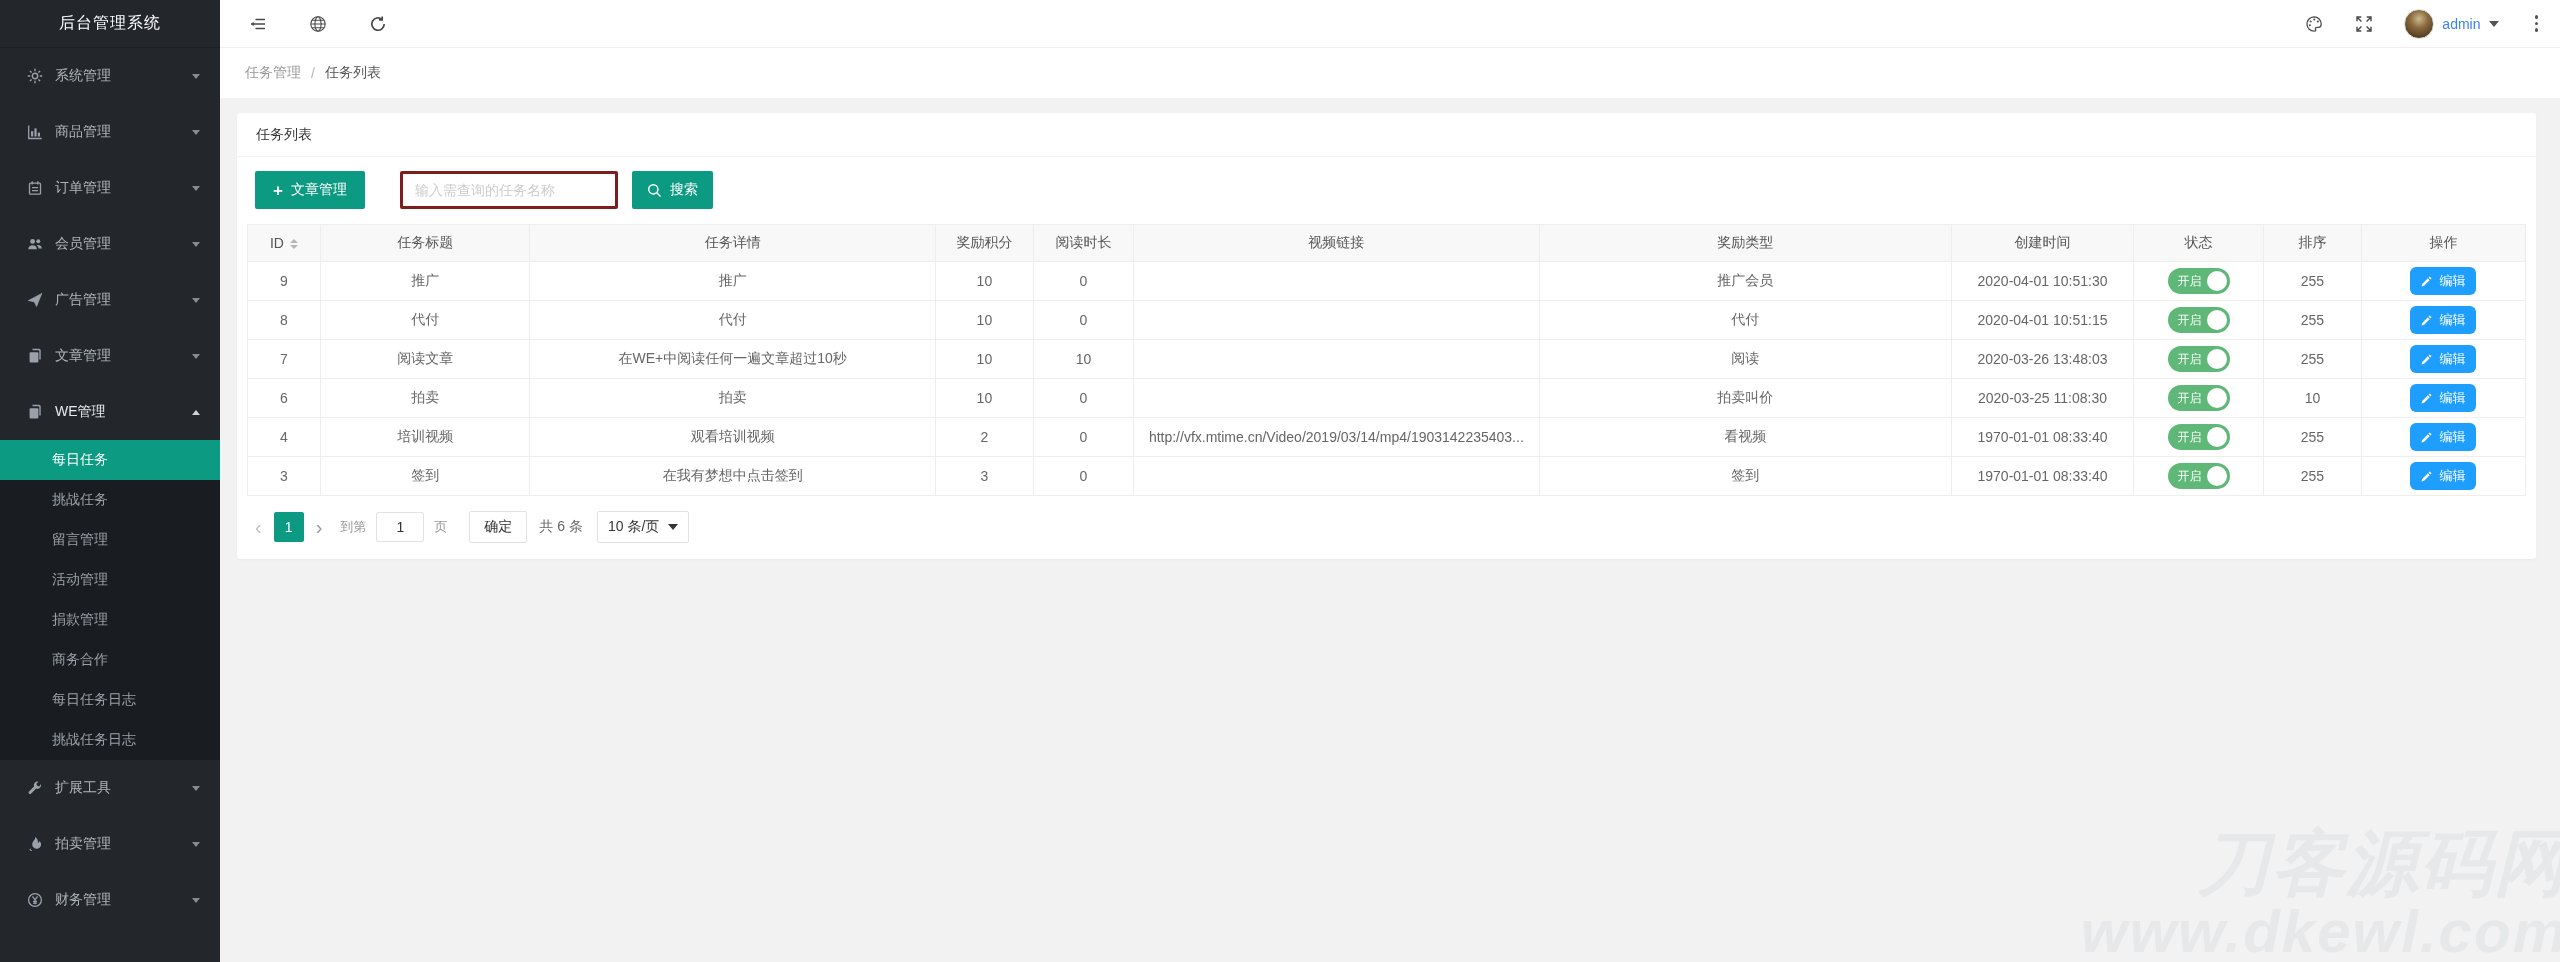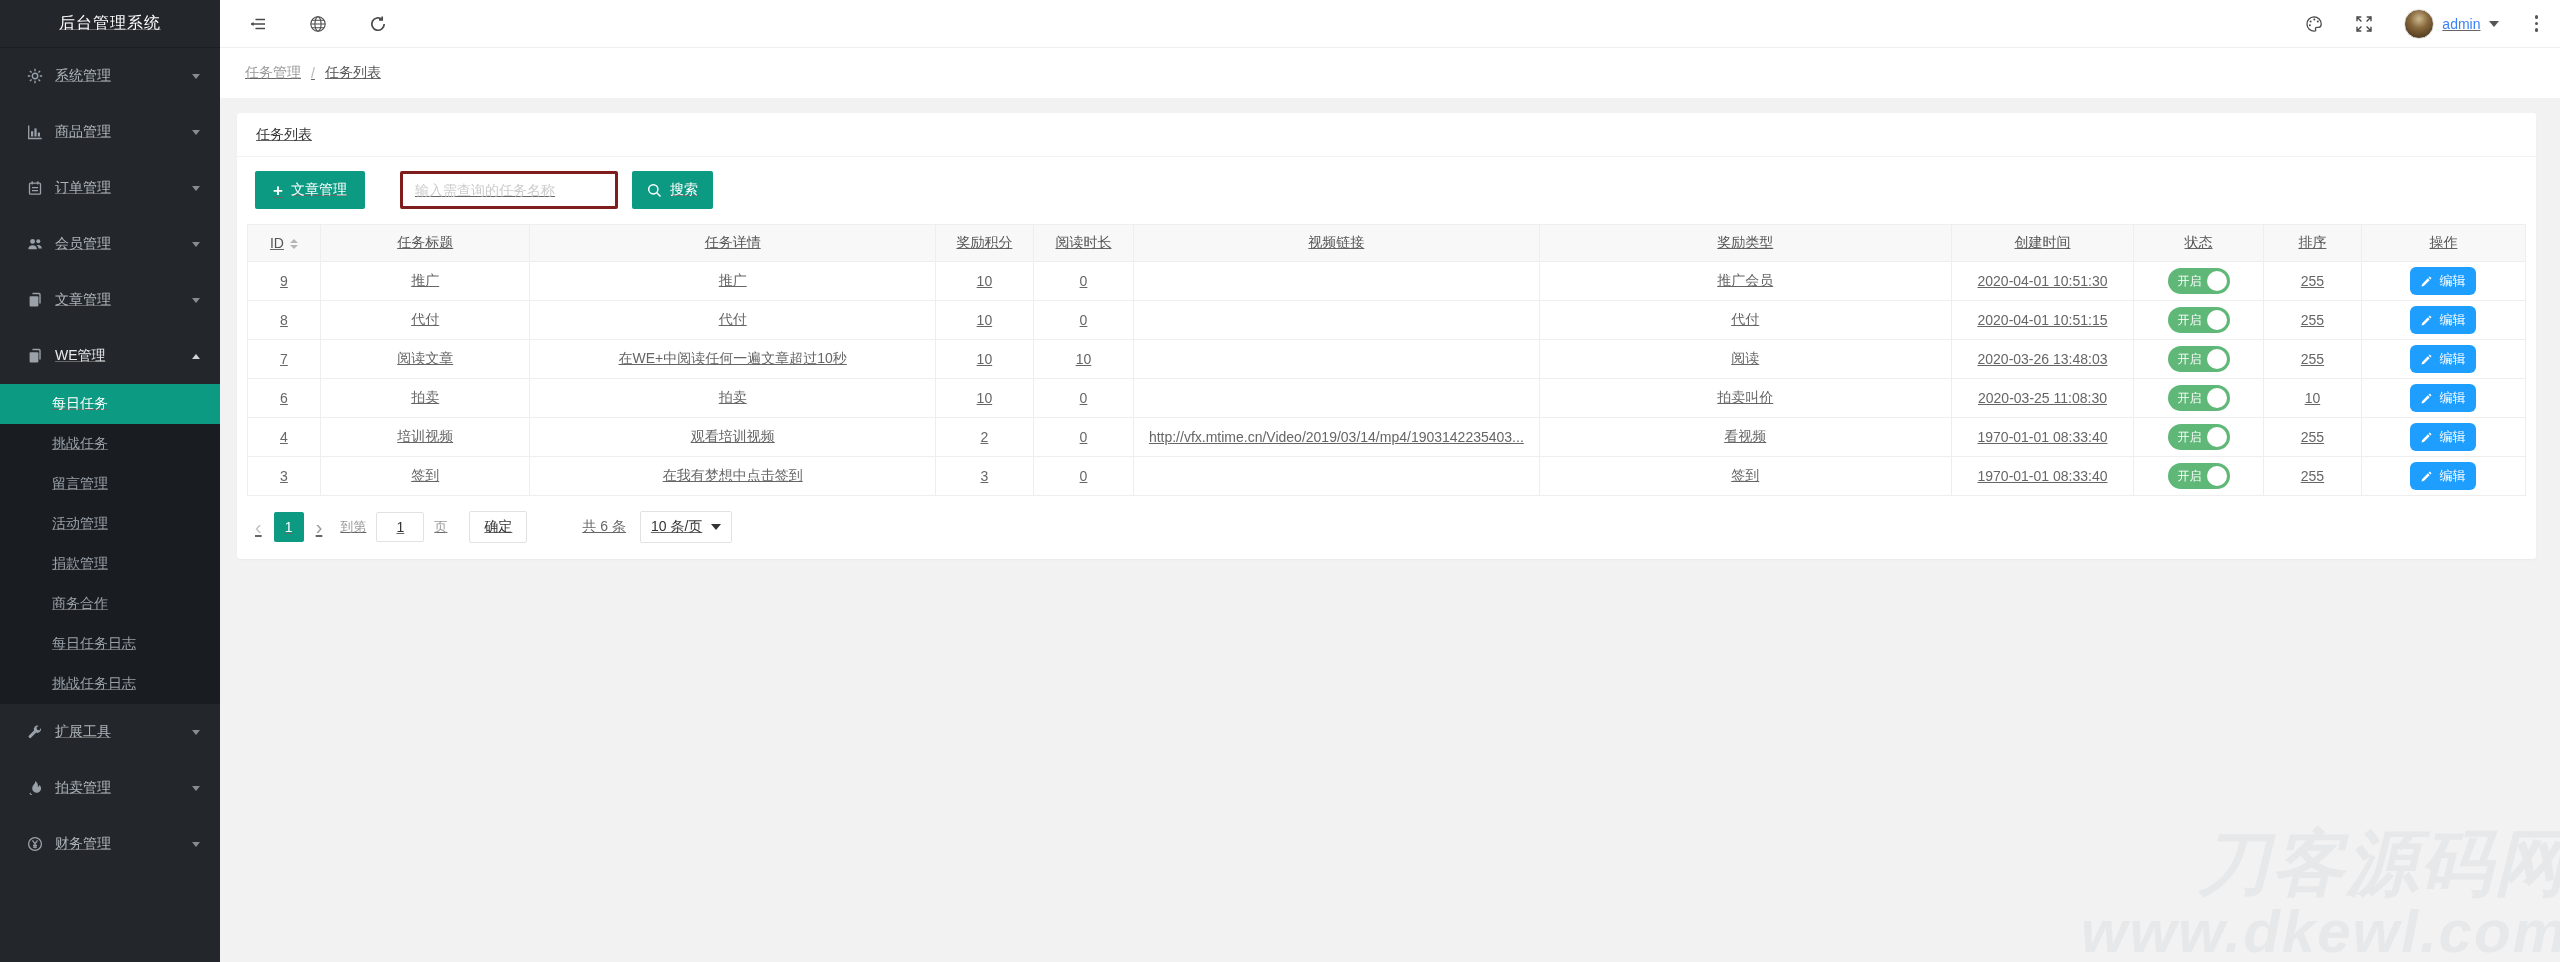--- a/index.html
+++ b/index.html
@@ -1,21 +1,21 @@
 <!DOCTYPE html>
 <html><head>
 <meta charset="utf-8">
 <style>
   * { margin:0; padding:0; box-sizing:border-box; }
   html,body { width:2560px; height:962px; overflow:hidden; }
   body {
     font-family:"Liberation Sans","DejaVu Sans",sans-serif;
     background:#f2f2f2; color:#666; font-size:14px;
   }
-  .app { display:flex; width:2560px; height:962px;text-decoration:underline; }
+  .app { display:flex; width:2560px; height:962px; }
 
   
   .sidebar { width:220px; background:#23272c; flex:none; display:flex; flex-direction:column; }
   .logo {
     height:48px; display:flex; align-items:center; justify-content:center;
     color:#ffffff; font-size:16px; letter-spacing:1px; background:#23272c;
     border-bottom:1px solid #1b1f23;
   }
   .nav { flex:1; overflow:hidden; }
   .nav-item {
@@ -115,21 +115,21 @@
   }
   .pg-text { color:#999; margin:0 10px; }
   .pg-input {
     width:48px; height:30px; border:1px solid #e2e2e2; border-radius:2px; text-align:center;
     font-size:14px; color:#333; outline:none; font-family:inherit;
   }
   .pg-btn {
     height:32px; padding:0 14px; background:#fff; border:1px solid #e2e2e2; border-radius:2px;
     font-size:14px; color:#333; margin:0 12px; cursor:pointer; font-family:inherit;
   }
-  .pg-total { color:#666; margin-right:14px; font-size:14px;margin-left:43px; }
+  .pg-total { color:#666; margin-right:14px; font-size:14px; }
   .pg-select {
     height:32px; border:1px solid #e2e2e2; border-radius:2px; display:inline-flex; align-items:center;
     padding:0 10px; gap:9px; color:#333; font-size:14px; cursor:pointer; background:#fff;
   }
   .pg-select .sel-caret { width:0; height:0; border-left:5px solid transparent; border-right:5px solid transparent; border-top:6px solid #333; }
 
   
   .watermark {
     position:absolute; right:-8px; bottom:0; text-align:right; z-index:0;
     font-style:italic; font-weight:800; color:#e7e8ea; line-height:1.02; pointer-events:none;
@@ -188,20 +188,29 @@
               <circle cx="5.6" cy="5.4" r="2.4"></circle>
               <path d="M1.3 13.2c0-2.4 1.9-3.9 4.3-3.9s4.3 1.5 4.3 3.9z"></path>
               <circle cx="11.3" cy="5.2" r="2"></circle>
               <path d="M11.2 9.1c2.1 0 3.6 1.4 3.6 3.4h-3.2c-.2-1.4-.9-2.5-2-3.2.5-.2 1-.2 1.6-.2z"></path>
             </svg>
         </span>
         <span class="lbl">会员管理</span>
         <span class="caret"></span>
       </div>
 
+      <div class="nav-item">
+        <span class="ico">
+          <svg viewBox="0 0 16 16" fill="currentColor">
+              <path d="M1.3 8.6 14.8 1.4 9.6 14.6 7.3 9.9zM7.3 9.9l7.5-8.5" stroke="currentColor" stroke-width=".6"></path>
+            </svg>
+        </span>
+        <span class="lbl">广告管理</span>
+        <span class="caret"></span>
+      </div>
 
       <div class="nav-item">
         <span class="ico">
           <svg viewBox="0 0 16 16">
               <path d="M5.5 1.5h6.5a1 1 0 0 1 1 1v9" fill="none" stroke="currentColor" stroke-width="1.4"></path>
               <rect x="2.6" y="4.2" width="8.8" height="10.4" rx="1" fill="currentColor"></rect>
             </svg>
         </span>
         <span class="lbl">文章管理</span>
         <span class="caret"></span>

